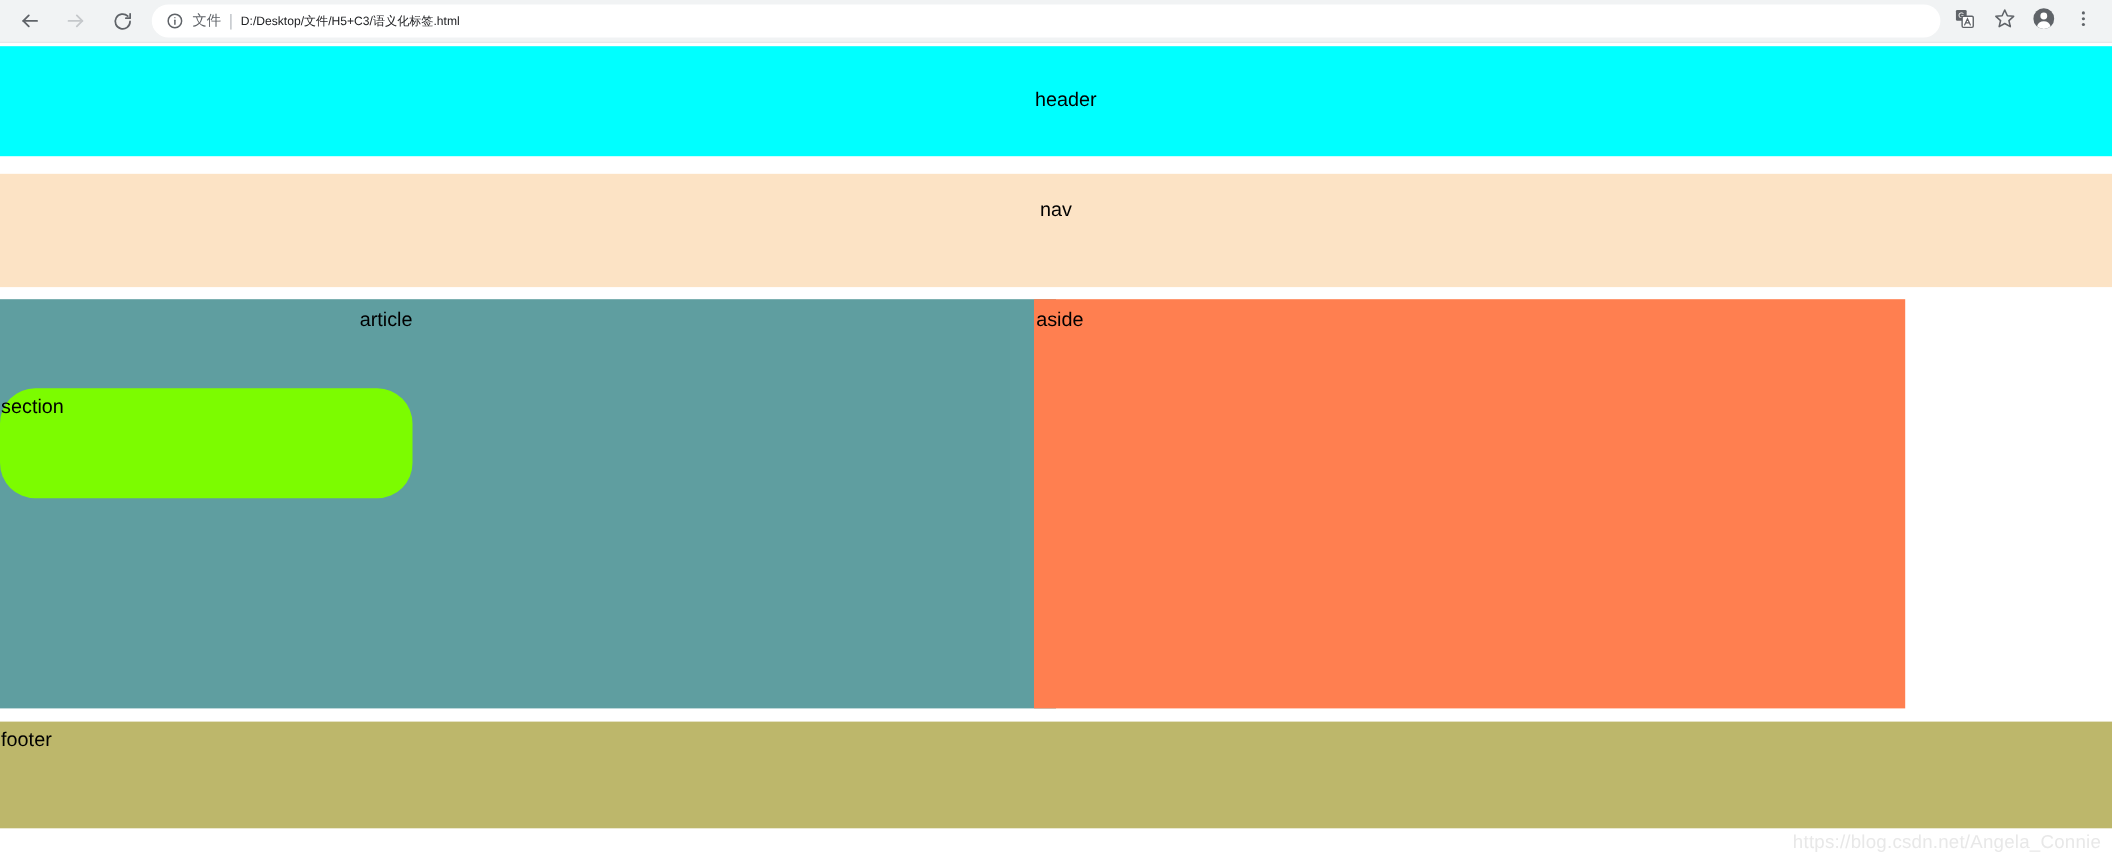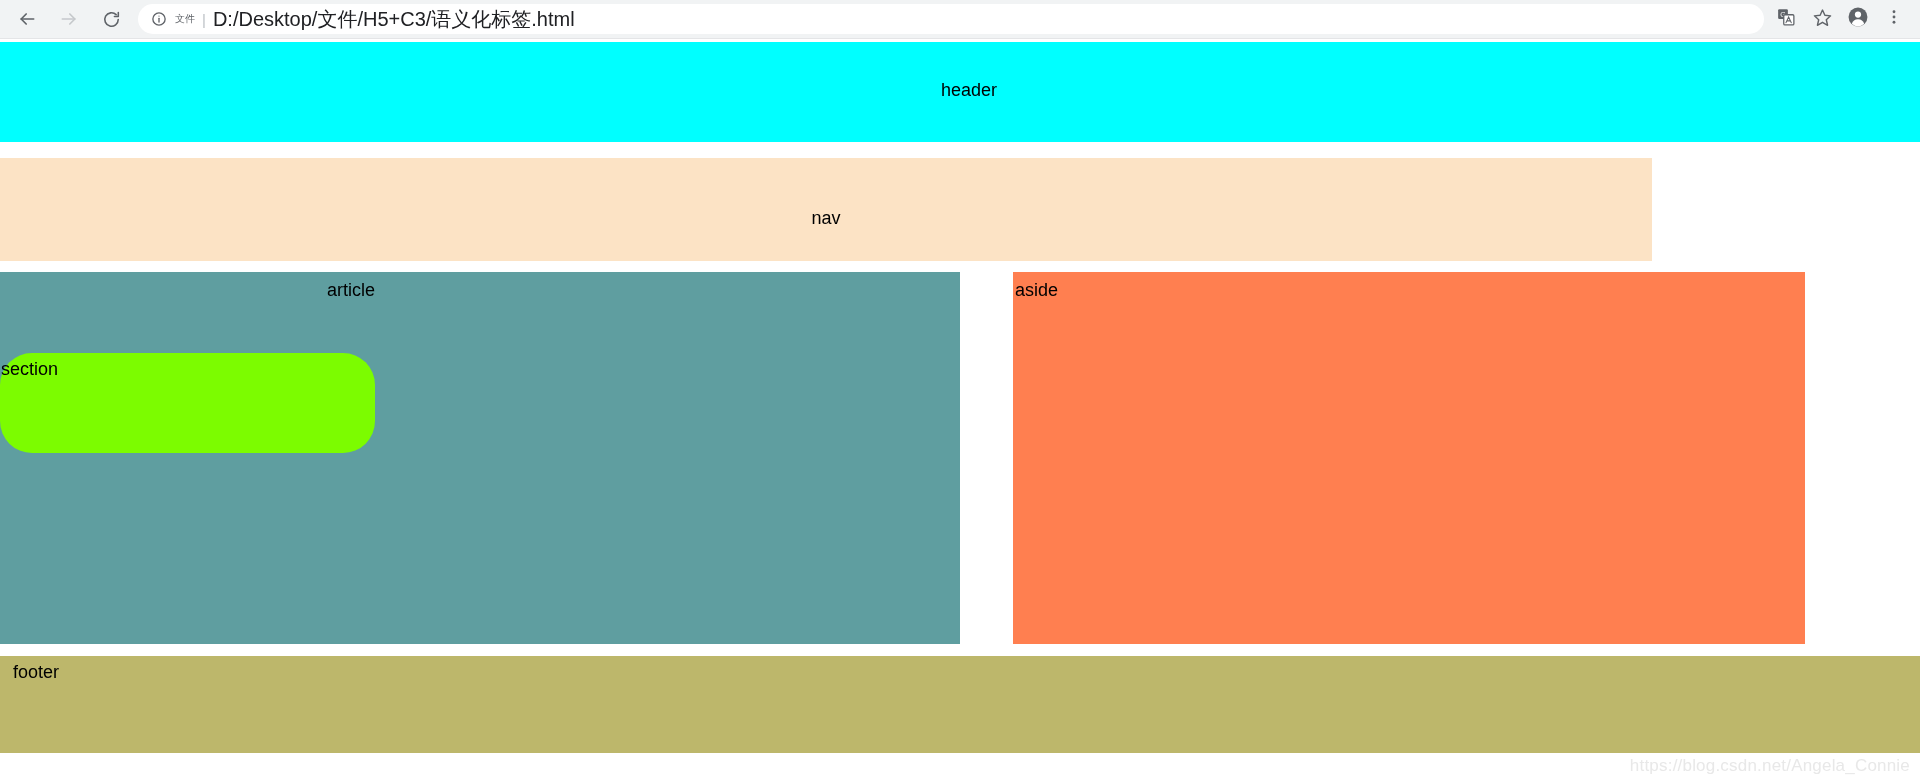--- a/index.html
+++ b/index.html
@@ -58,35 +58,35 @@
     width: 18px;
     height: 18px;
     flex: 0 0 auto;
     display: flex;
     align-items: center;
     justify-content: center;
     margin-right: 7px;
   }
 
   .omnibox-scheme {
-    font-size: 10px;
+    font-size: 13px;
     color: #5f6368;
     white-space: nowrap;
     flex: 0 0 auto;
   }
 
   .omnibox-sep {
     color: #bdc1c6;
     font-size: 15px;
     margin: 0 7px;
     flex: 0 0 auto;
   }
 
   .omnibox-url {
-    font-size: 20px;
+    font-size: 11px;
     color: #202124;
     white-space: nowrap;
     overflow: hidden;
     text-overflow: ellipsis;
     flex: 1 1 auto;
   }
 
   .toolbar-icon {
     width: 32px;
     height: 32px;
@@ -124,26 +124,26 @@
     background: #00ffff;
     display: flex;
     align-items: flex-start;
     justify-content: center;
     padding-top: 36px;
     padding-left: 18px;
   }
 
   .blk-nav {
     left: 0; top: 119px;
-    width: 1652px; height: 103px;
+    width: 1920px; height: 103px;
     background: #fce3c5;
     display: flex;
     align-items: flex-start;
     justify-content: center;
-    padding-top: 48px;
+    padding-top: 20px;
   }
 
   .blk-article {
     left: 0; top: 233px;
     width: 960px; height: 372px;
     background: #5f9ea0;
   }
 
   .article-label {
     position: absolute;
@@ -163,42 +163,41 @@
     border-radius: 32px;
   }
 
   .section-label {
     position: absolute;
     left: 1px;
     top: 4px;
   }
 
   .blk-aside {
-    left: 1013px; top: 233px;
+    left: 940px; top: 233px;
     width: 792px; height: 372px;
     background: #ff7f50;
   }
 
   .aside-label {
     position: absolute;
     left: 2px;
     top: 6px;
   }
 
   .blk-footer {
     left: 0; top: 617px;
     width: 1920px; height: 97px;
     background: #bdb76b;
   }
 
   .footer-label {
     position: absolute;
     left: 1px;
     top: 4px;
-    margin-left: 12px;
   }
 
   .watermark {
     position: absolute;
     right: 10px;
     bottom: 6px;
     font-size: 17px;
     color: #e8e8e8;
     letter-spacing: 0.2px;
     white-space: nowrap;

